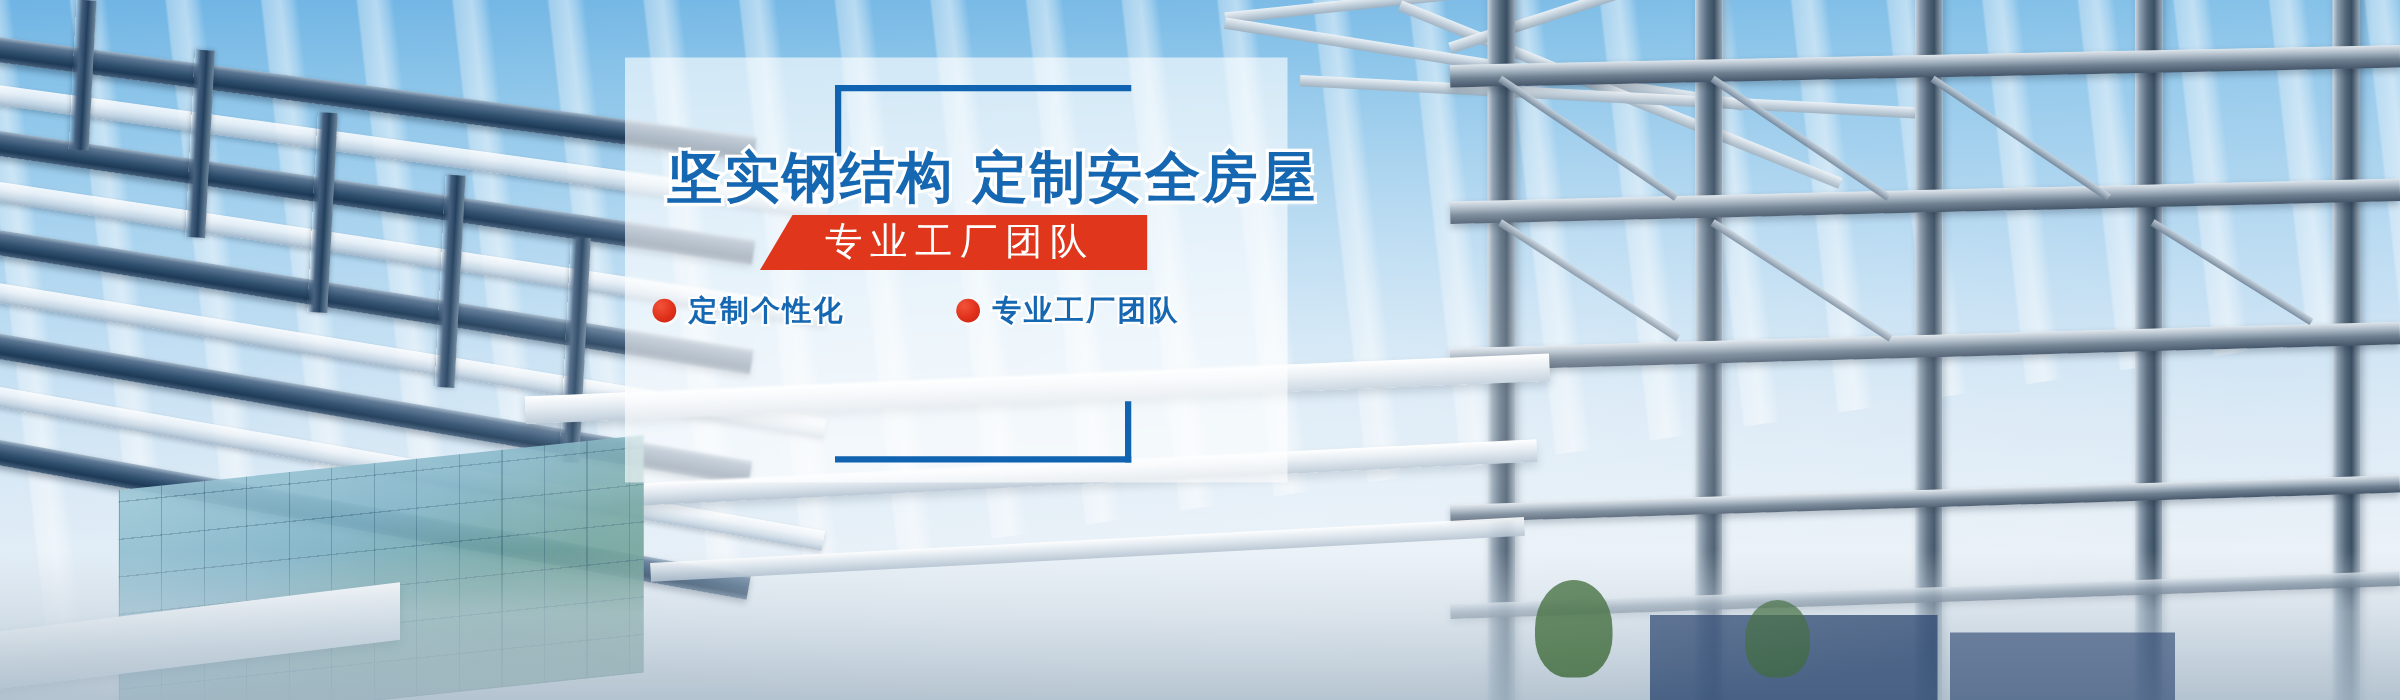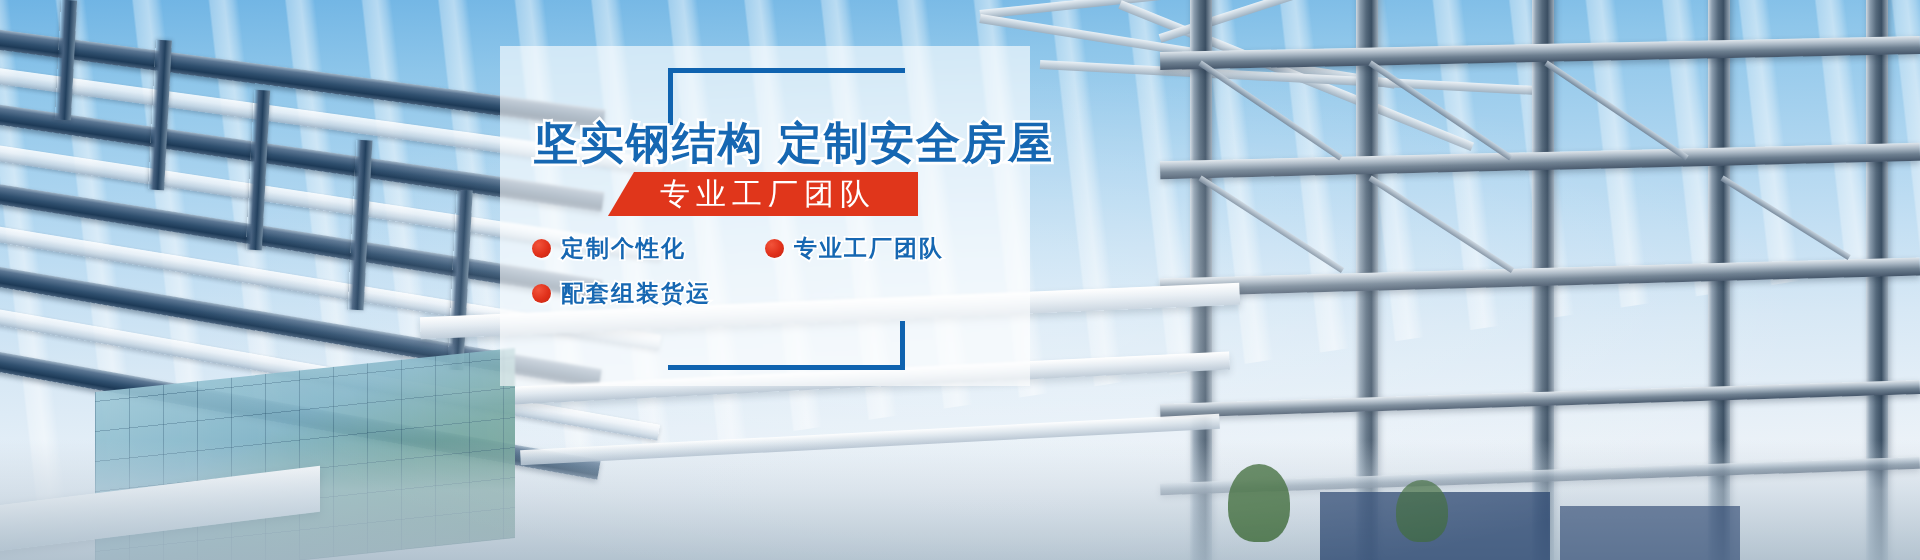--- a/index.html
+++ b/index.html
@@ -139,21 +139,21 @@
   }
   .ribbon-text{
     color:#ffffff;font-size:30px;font-weight:normal;letter-spacing:6px;
     line-height:44px;white-space:nowrap;padding-left:10px;
   }
 
   
   .features{
     position:absolute;left:500px;top:228px;width:530px;height:86px;
     display:grid;grid-template-columns:1fr 1fr;grid-template-rows:1fr 1fr;
-    column-gap:0px;row-gap:4px;padding:0 32px;box-sizing:border-box;
+    column-gap:0px;row-gap:4px;padding:0 22px;box-sizing:border-box;
   }
   .feat{display:flex;align-items:center;gap:10px;}
   .dot{
     width:19px;height:19px;border-radius:50%;
     background:radial-gradient(circle at 34% 30%,#f2533a 0%,#e0301a 55%,#c22512 100%);
     box-shadow:1px 2px 2px rgba(255,255,255,.85);
     flex:0 0 auto;
   }
   .feat-label{
     font-size:23px;font-weight:bold;color:#1667b2;letter-spacing:2px;
@@ -255,19 +255,15 @@
 
   <div class="features">
     <div class="feat">
       <span class="dot"></span>
       <span class="feat-label">定制个性化</span>
     </div>
     <div class="feat">
       <span class="dot"></span>
       <span class="feat-label">专业工厂团队</span>
     </div>
-    <div class="feat">
-      <span class="dot"></span>
-      <span class="feat-label">配套组装货运</span>
-    </div>
   </div>
 
 </div>
 
 </body></html>

